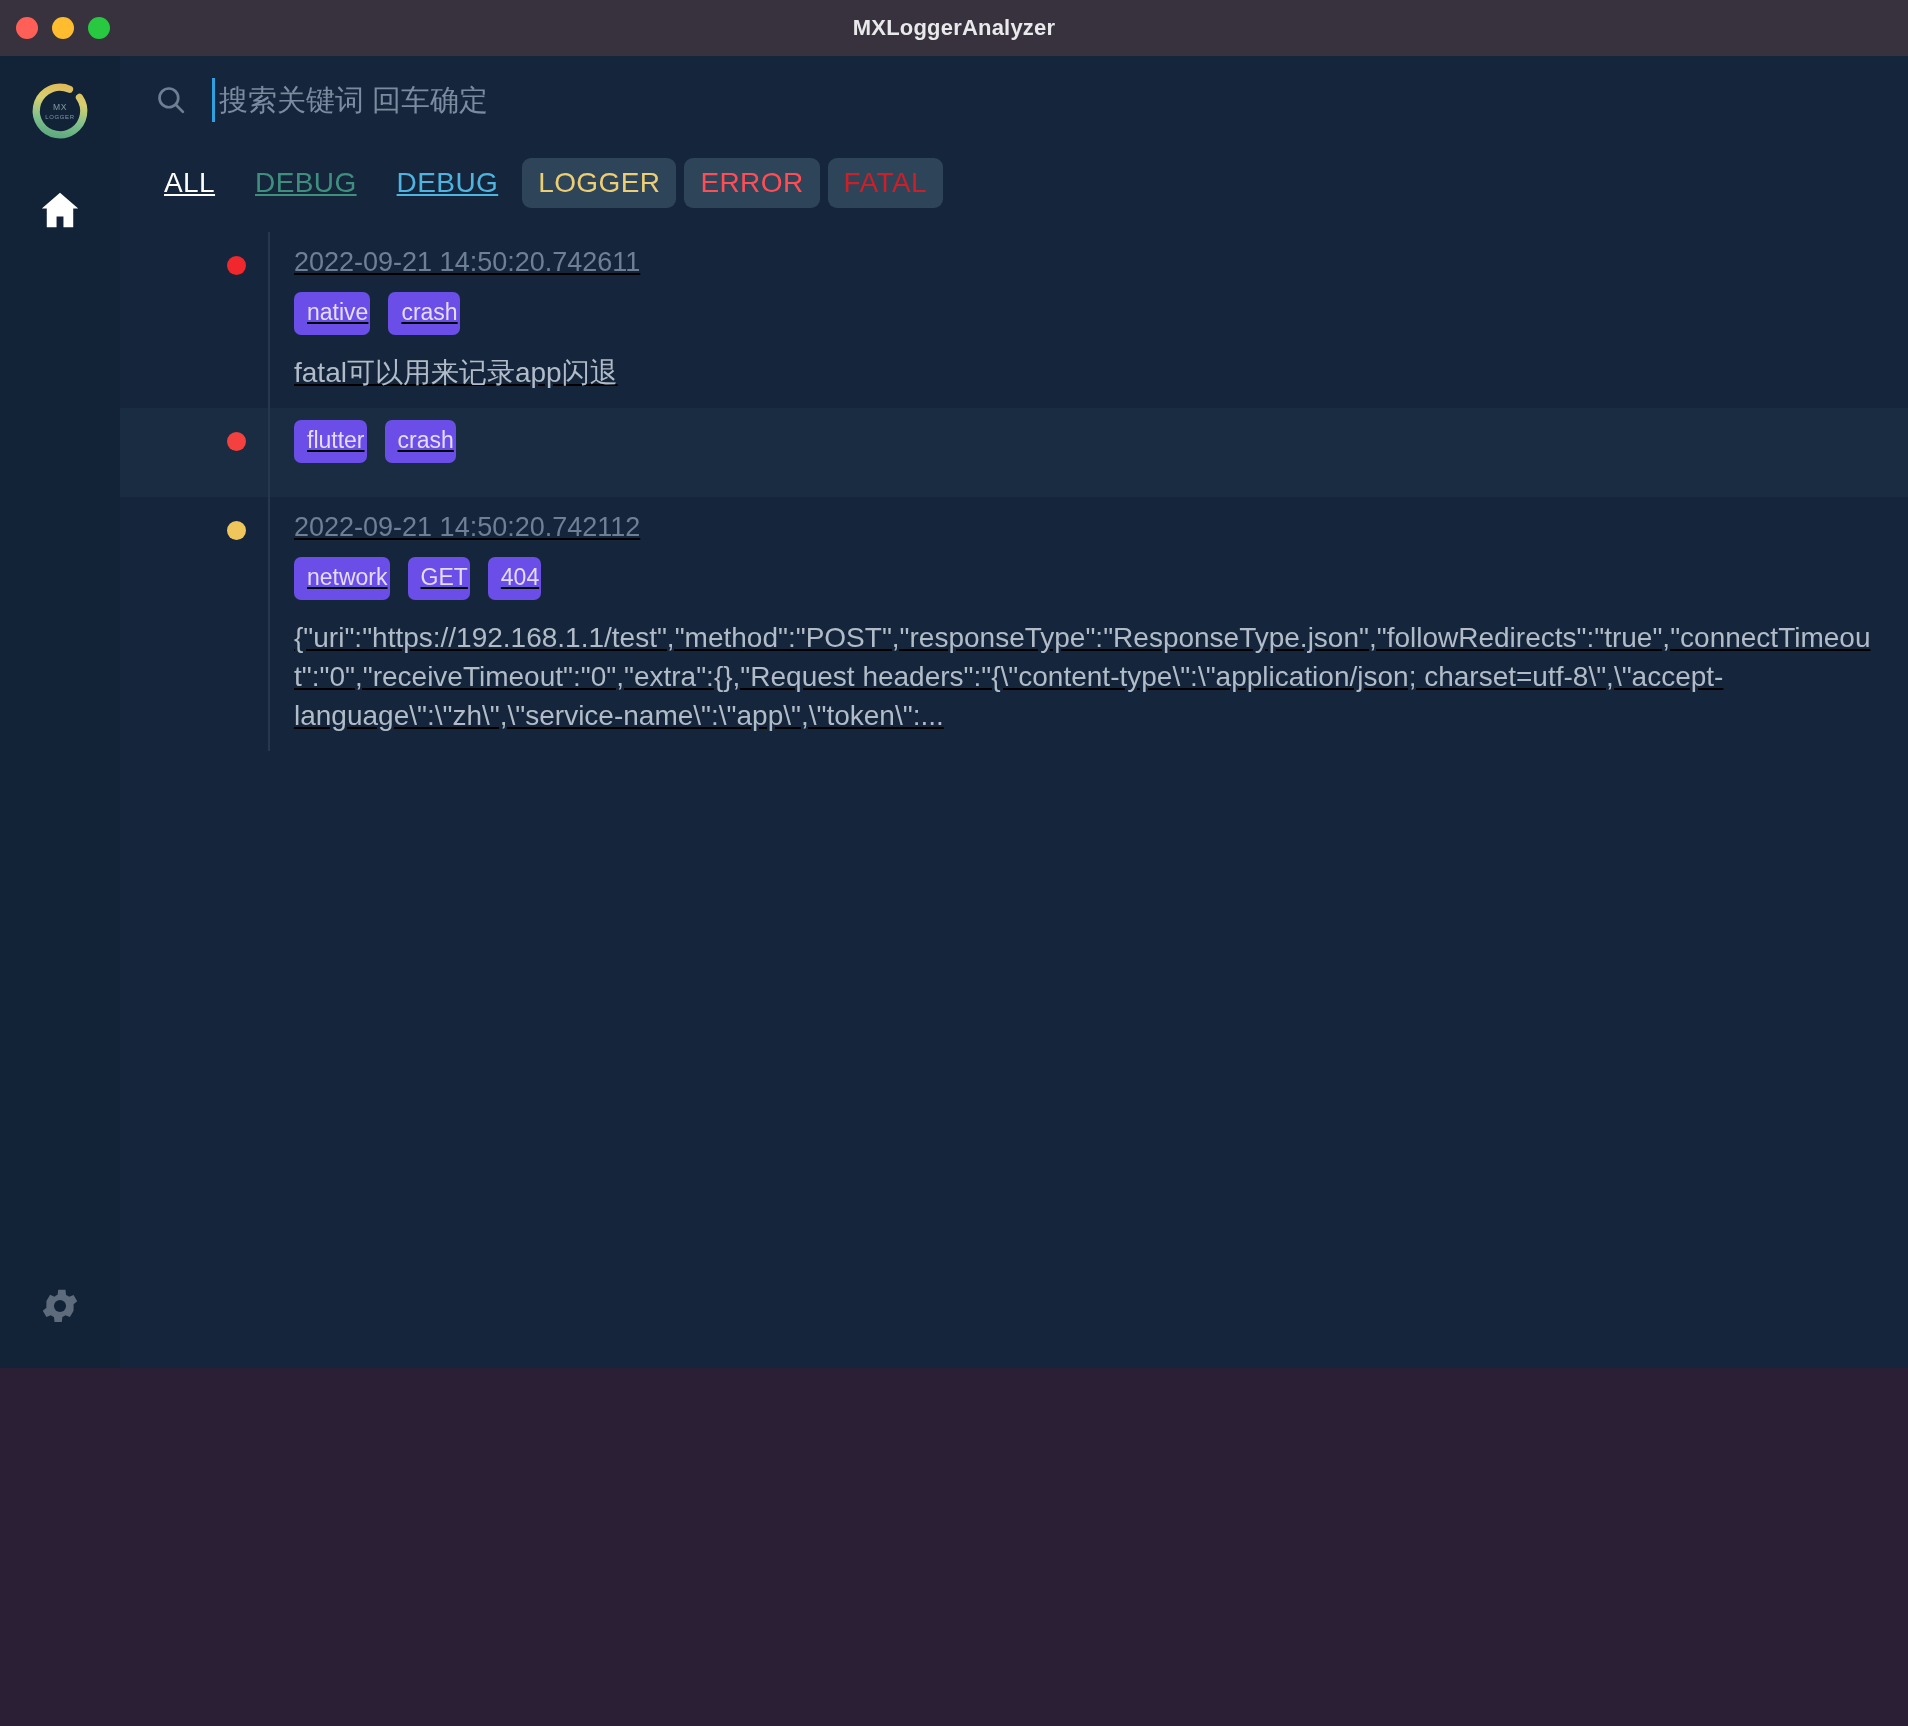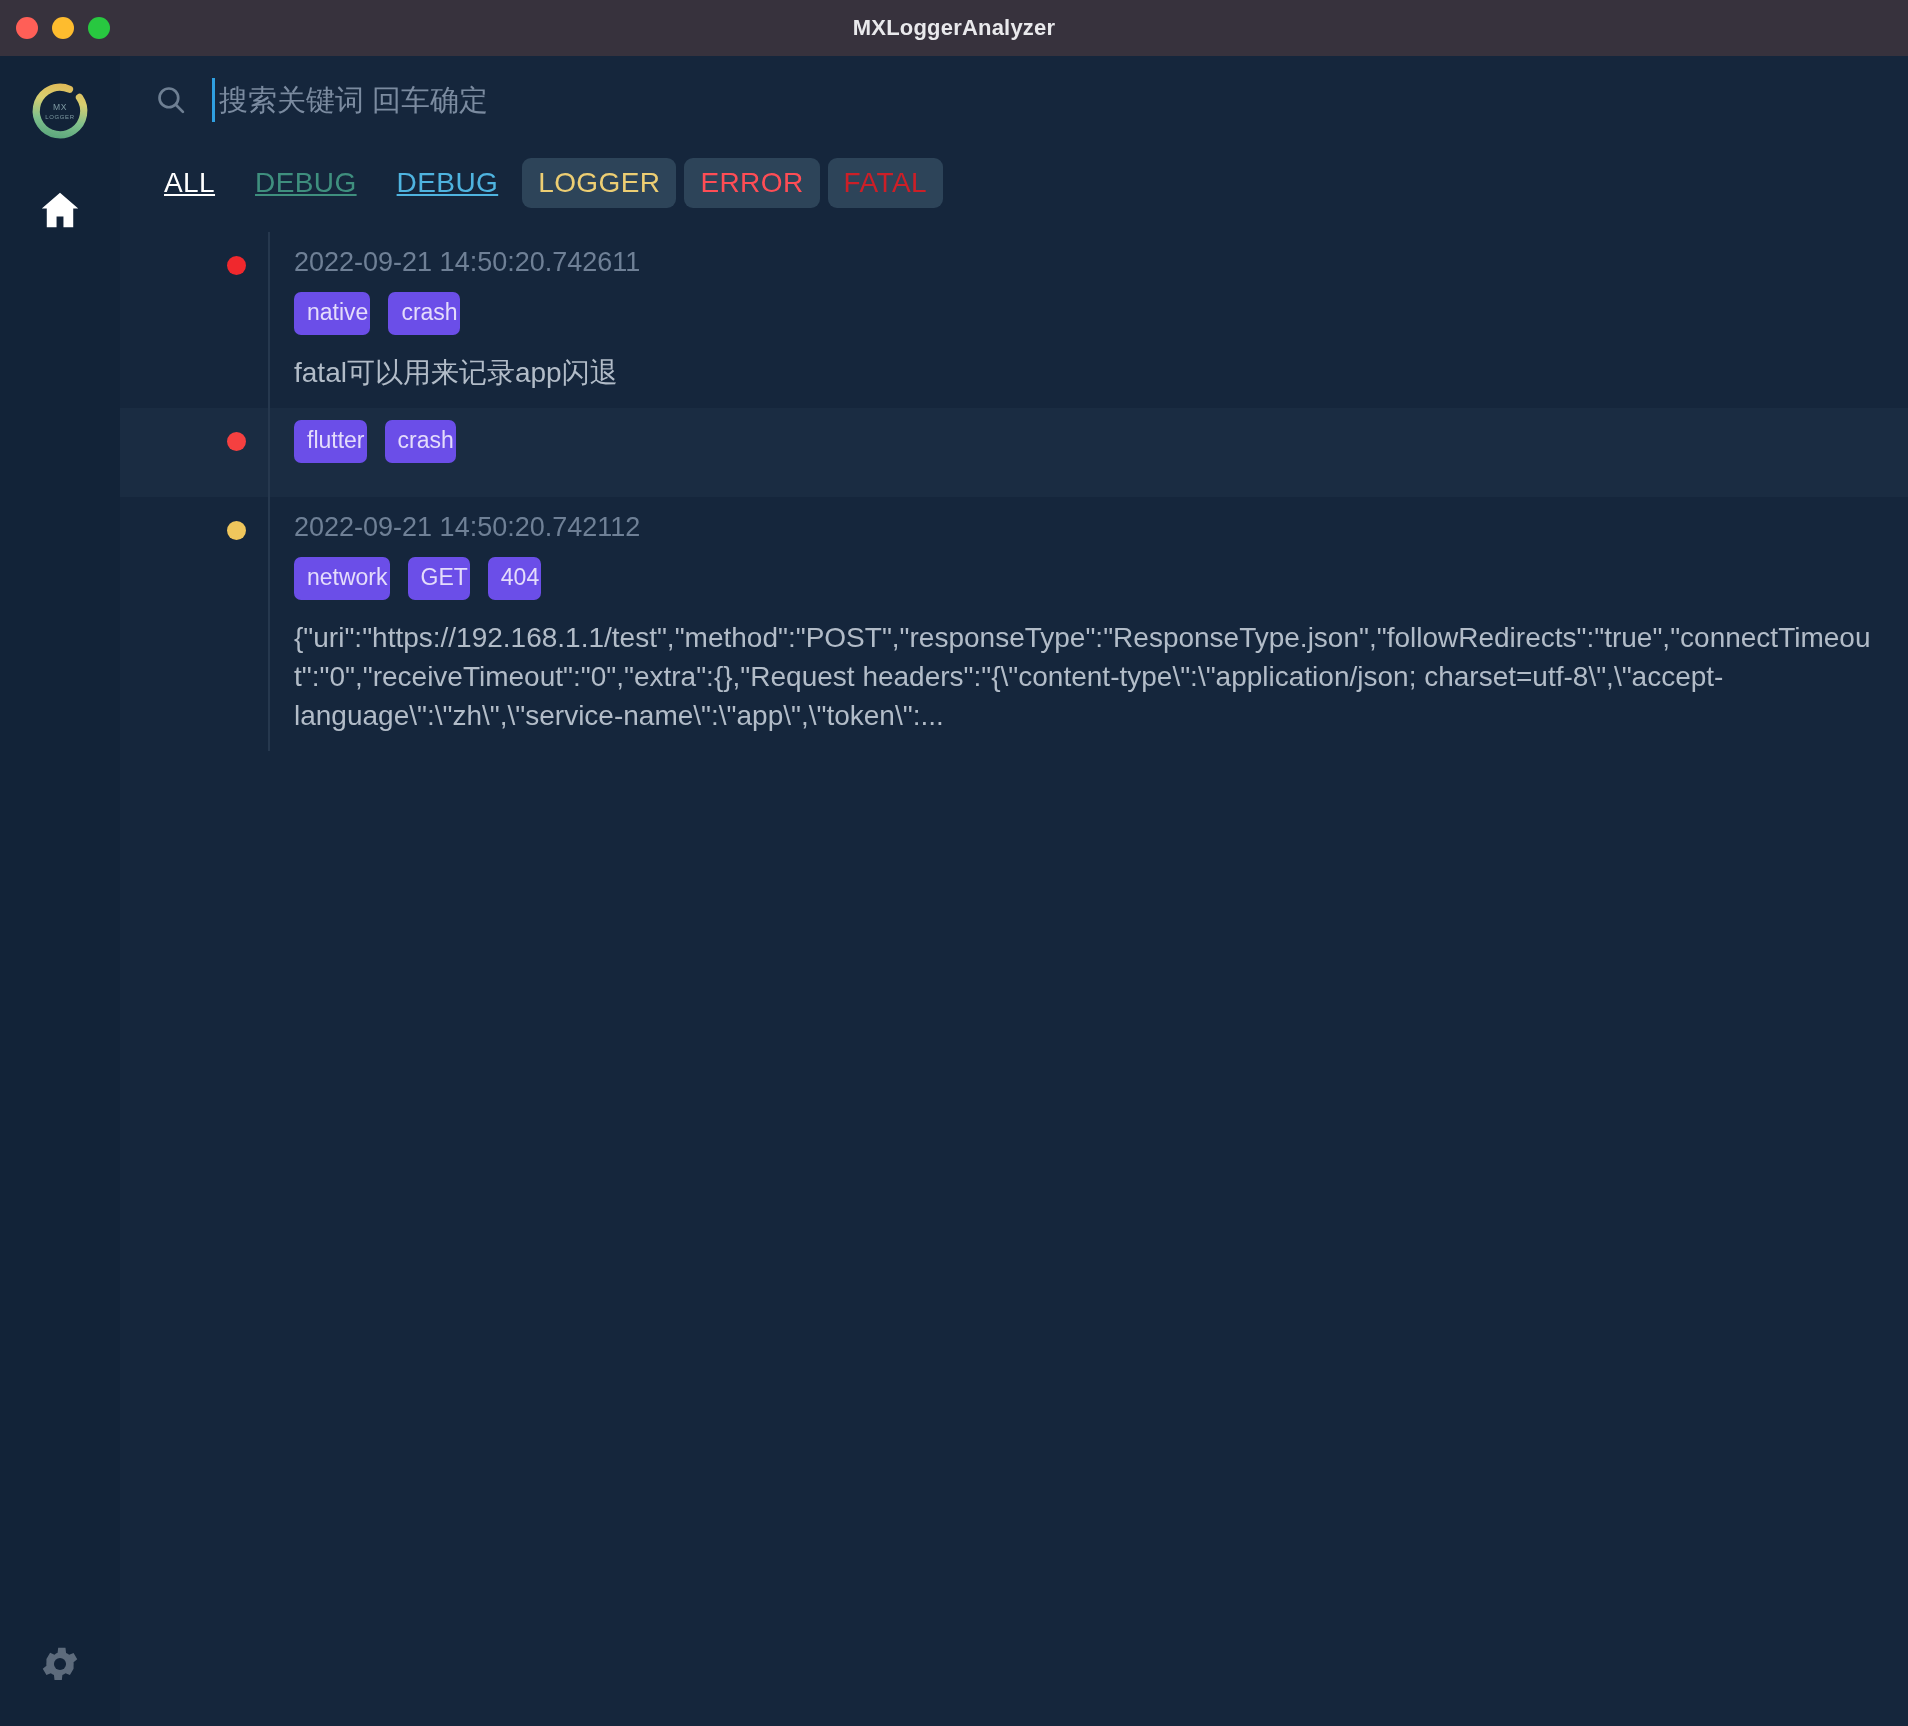--- a/index.html
+++ b/index.html
@@ -7,21 +7,21 @@
     width: 1908px;
     height: 1726px;
     background: #2b1f35;
     font-family: "Liberation Sans", "DejaVu Sans", sans-serif;
     overflow: hidden;
   }
   .window {
     position: absolute;
     left: 0; top: 0;
     width: 1908px;
-    height: 1726px;
+    height: 1368px;
     background: #15263c;
     display: flex;
     flex-direction: column;
   }
   
   .titlebar {
     position: relative;
     height: 56px;
     flex: 0 0 56px;
     background: #37323d;
@@ -143,20 +143,21 @@
   .loglist {
     flex: 1 1 auto;
     min-height: 0;
     overflow: hidden;
     padding-top: 10px;
   }
   .logrow {
     position: relative;
     display: flex;
     padding: 12px 30px 16px 0;
+    text-decoration: underline;
   }
   .logrow.alt { background: #1a2c42; }
   .rail {
     position: absolute;
     left: 148px;
     top: 0;
     bottom: 0;
     width: 2px;
     background: #26384e;
   }

